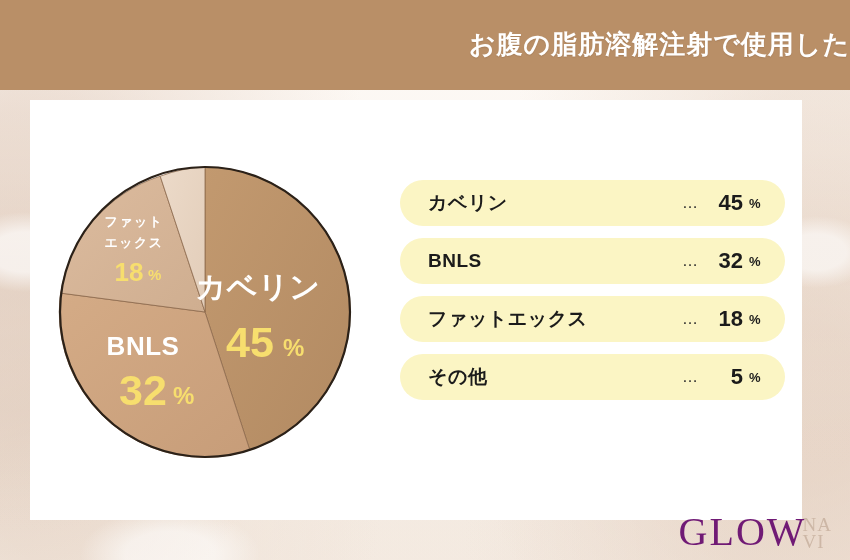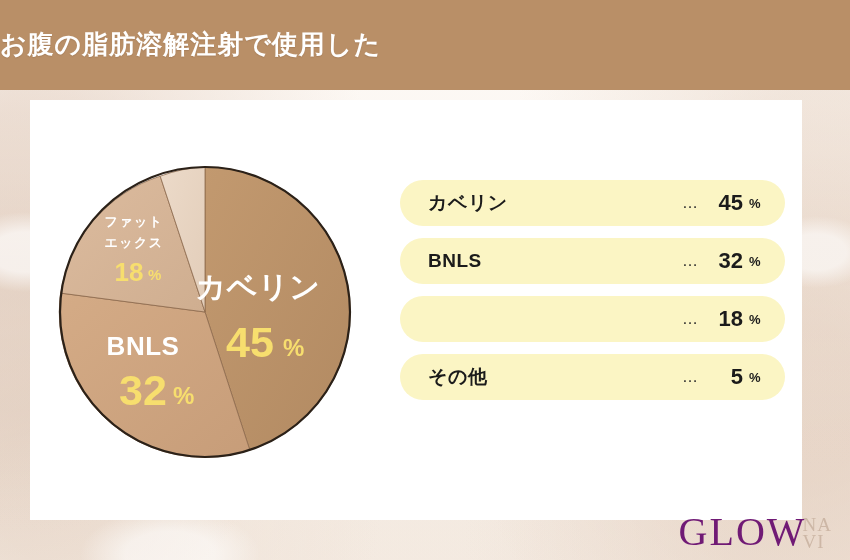--- a/index.html
+++ b/index.html
@@ -45,21 +45,21 @@
 
   
   .header {
     position: absolute;
     top: 0; left: 0;
     width: 850px;
     height: 90px;
     background: #b98f67;
     display: flex;
     flex-direction: column;
-    align-items: flex-start;
+    align-items: flex-end;
     justify-content: center;
     z-index: 5;
   }
   .header-line {
     color: #ffffff;
     font-size: 26px;
     font-weight: 700;
     letter-spacing: 1px;
     line-height: 1.38;
     text-align: center;
@@ -275,20 +275,21 @@
       </div>
 
       <div class="legend-row">
         <span class="legend-label">BNLS</span>
         <span class="legend-dots">…</span>
         <span class="legend-value">32</span>
         <span class="legend-unit">%</span>
       </div>
 
       <div class="legend-row">
+        <span class="legend-label">ファットエックス</span>
         <span class="legend-dots">…</span>
         <span class="legend-value">18</span>
         <span class="legend-unit">%</span>
       </div>
 
       <div class="legend-row">
         <span class="legend-label">その他</span>
         <span class="legend-dots">…</span>
         <span class="legend-value">5</span>
         <span class="legend-unit">%</span>

